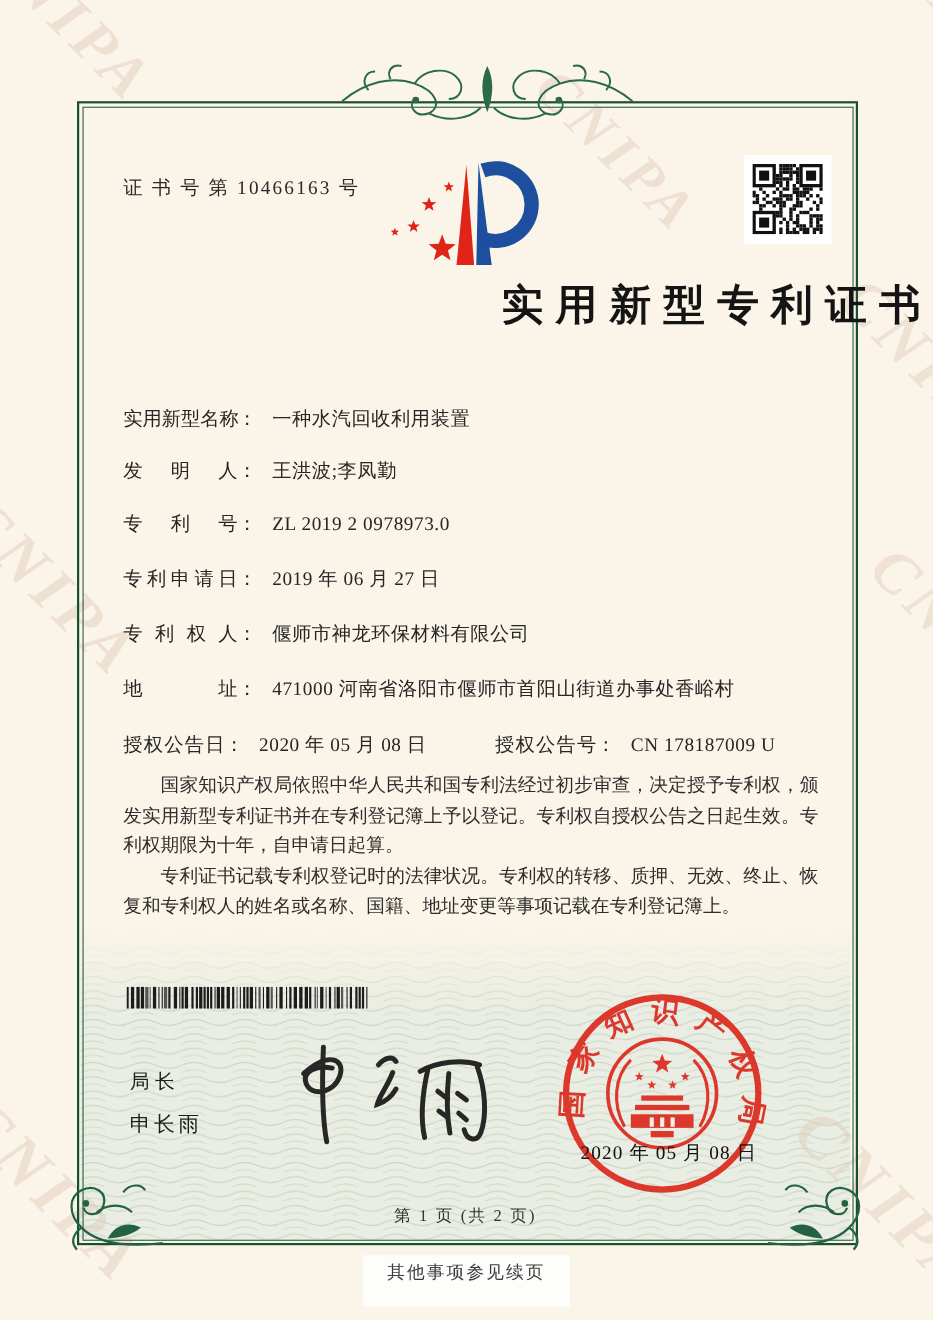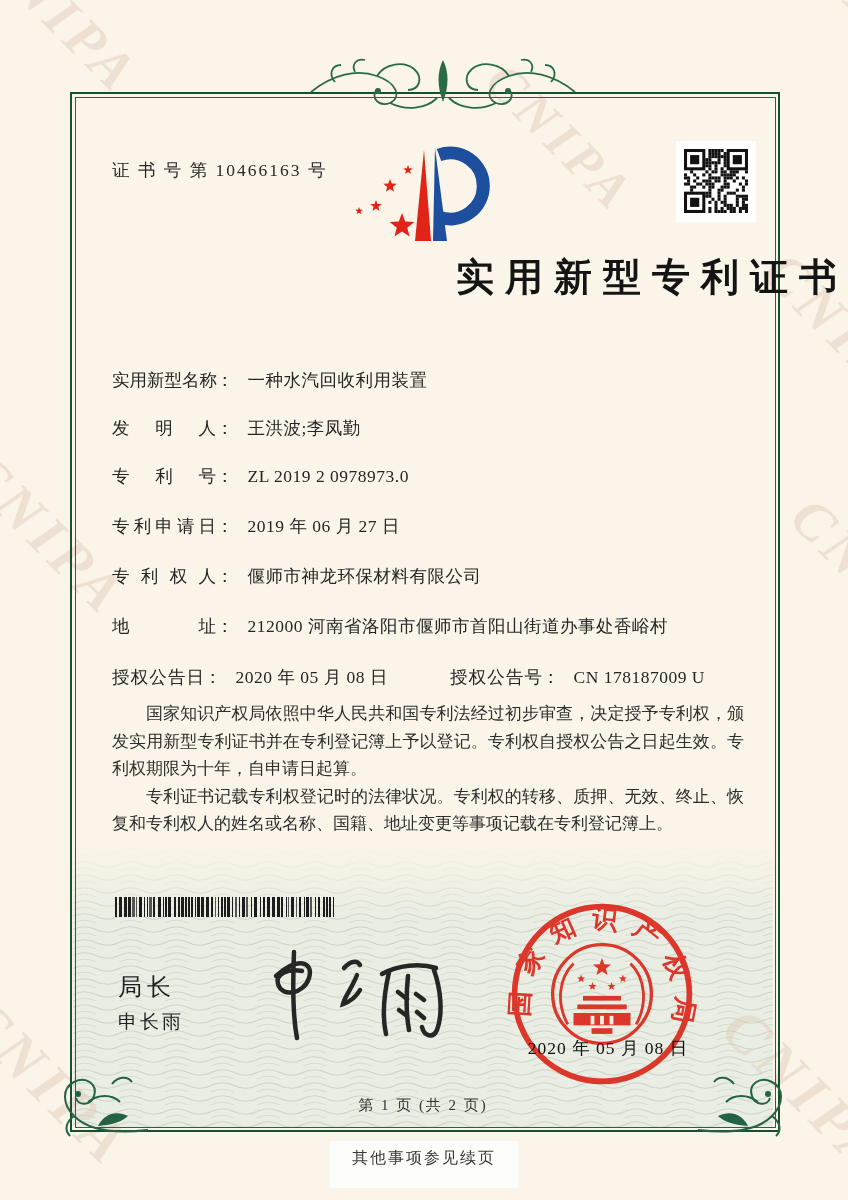--- a/index.html
+++ b/index.html
@@ -28,21 +28,21 @@
       color:#141414;letter-spacing:11px;}
   .fields{position:absolute;left:112px;top:360px;width:640px;font-size:17.5px;color:#262626;}
   .frow{position:absolute;left:0;white-space:nowrap;}
   .flabel{display:inline-block;width:104px;text-align:justify;text-align-last:justify;}
   .fcolon{display:inline-block;margin-right:14px;}
   .fvalue{letter-spacing:.5px;}
   .grant2{position:absolute;left:338px;top:0;}
   .paras{position:absolute;left:112px;top:700px;width:632px;font-size:17px;line-height:27.5px;color:#2d2d2d;text-align:justify;}
   .paras p{margin:0;text-indent:2em;}
   .barcode{position:absolute;left:115px;top:897px;}
-  .signer-title{position:absolute;left:118px;top:971px;font-family:"DejaVu Sans","Liberation Sans",sans-serif;font-size:24px;color:#1e1e1e;letter-spacing:5px;}
+  .signer-title{position:absolute;left:118px;top:971px;font-family:"DejaVu Sans","Liberation Sans",sans-serif;font-size:18px;color:#1e1e1e;letter-spacing:5px;}
   .signer-name{position:absolute;left:118px;top:1009px;font-family:"DejaVu Sans","Liberation Sans",sans-serif;font-size:19px;color:#1e1e1e;letter-spacing:3px;}
   .signature{position:absolute;left:248px;top:944px;}
   .seal{position:absolute;left:507px;top:899px;width:190px;height:190px;}
   .seal-date{position:absolute;left:524px;top:1036px;width:168px;text-align:center;font-size:17.5px;color:#111;letter-spacing:1px;}
   .page-num{position:absolute;left:70px;top:1096px;width:706px;text-align:center;font-size:15px;color:#333;letter-spacing:2px;}
   .note-strip{position:absolute;left:330px;top:1141px;width:188px;height:47px;background:#fdfdfb;z-index:5;}
   .note-text{width:100%;text-align:center;line-height:33px;font-size:16px;color:#3a3a3a;letter-spacing:2px;}
 </style>
 </head>
 <body>
@@ -300,21 +300,21 @@
     </div>
 
     <div class="title">实用新型专利证书</div>
 
     <div class="fields">
       <div class="frow" style="top:8px;"><span class="flabel">实用新型名称</span><span class="fcolon">：</span><span class="fvalue">一种水汽回收利用装置</span></div>
       <div class="frow" style="top:56px;"><span class="flabel">发明人</span><span class="fcolon">：</span><span class="fvalue">王洪波;李凤勤</span></div>
       <div class="frow" style="top:104px;"><span class="flabel">专利号</span><span class="fcolon">：</span><span class="fvalue">ZL 2019 2 0978973.0</span></div>
       <div class="frow" style="top:154px;"><span class="flabel">专利申请日</span><span class="fcolon">：</span><span class="fvalue">2019 年 06 月 27 日</span></div>
       <div class="frow" style="top:204px;"><span class="flabel">专利权人</span><span class="fcolon">：</span><span class="fvalue">偃师市神龙环保材料有限公司</span></div>
-      <div class="frow" style="top:254px;"><span class="flabel">地址</span><span class="fcolon">：</span><span class="fvalue">212000 河南省洛阳市偃师市首阳山街道办事处香峪村</span></div>
+      <div class="frow" style="top:254px;"><span class="flabel">地址</span><span class="fcolon">：</span><span class="fvalue">471000 河南省洛阳市偃师市首阳山街道办事处香峪村</span></div>
       <div class="frow" style="top:305px;">
         <span><span class="flabel" style="width:92px;">授权公告日</span><span class="fcolon">：</span><span class="fvalue">2020 年 05 月 08 日</span></span>
         <span class="grant2"><span class="flabel" style="width:92px;">授权公告号</span><span class="fcolon">：</span><span class="fvalue">CN 178187009 U</span></span>
       </div>
     </div>
 
     <div class="paras">
       <p>国家知识产权局依照中华人民共和国专利法经过初步审查，决定授予专利权，颁发实用新型专利证书并在专利登记簿上予以登记。专利权自授权公告之日起生效。专利权期限为十年，自申请日起算。</p>
       <p>专利证书记载专利权登记时的法律状况。专利权的转移、质押、无效、终止、恢复和专利权人的姓名或名称、国籍、地址变更等事项记载在专利登记簿上。</p>
     </div>

